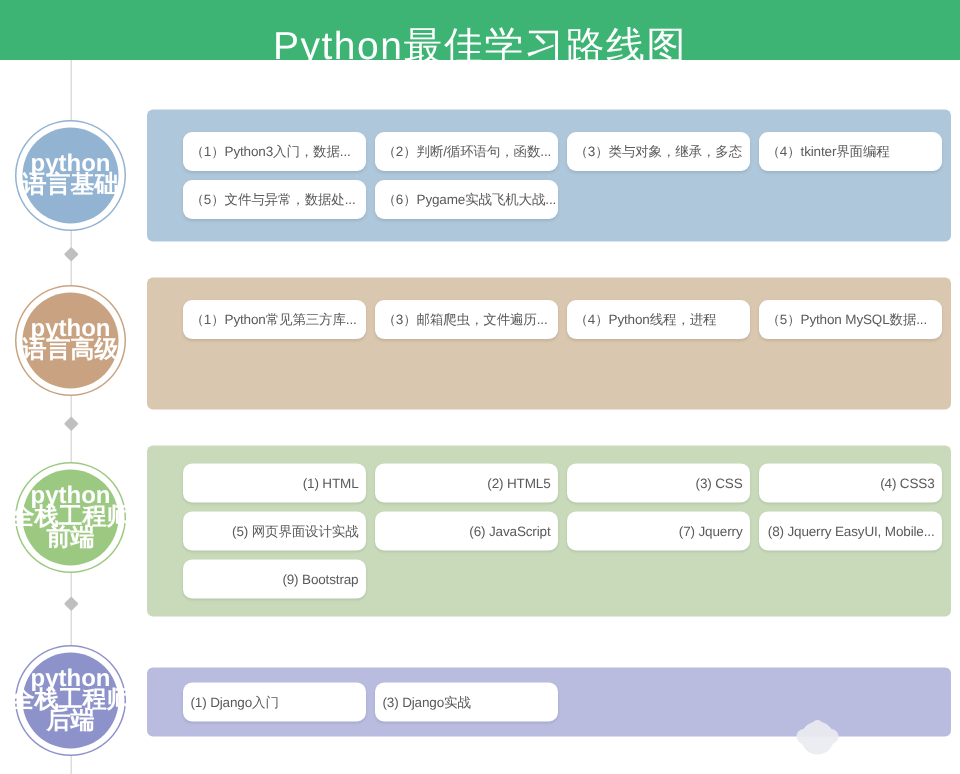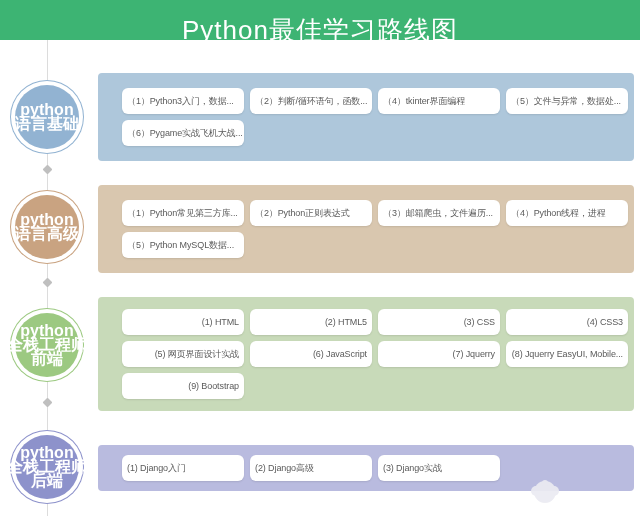--- a/index.html
+++ b/index.html
@@ -72,32 +72,32 @@
   <div class="arrow a1" style="background: rgb(191, 191, 191);"></div>
   <div class="arrow a2" style="background: rgb(191, 191, 191);"></div>
 
   <div class="circle c0" style="background: rgb(146, 179, 210); box-shadow: rgb(255, 255, 255) 0px 0px 0px 4px, rgb(146, 179, 210) 0px 0px 0px 5px;">
     <span>python</span>
     <span>语言基础</span>
   </div>
   <div class="panel p0" style="background: rgb(174, 199, 219);">
     <div class="pill">（1）Python3入门，数据...</div>
     <div class="pill">（2）判断/循环语句，函数...</div>
+    <div class="pill">（3）类与对象，继承，多态</div>
     <div class="pill">（4）tkinter界面编程</div>
     <div class="pill">（5）文件与异常，数据处...</div>
     <div class="pill">（6）Pygame实战飞机大战...</div>
   </div>
 
   <div class="circle c1" style="background: rgb(201, 163, 129); box-shadow: rgb(255, 255, 255) 0px 0px 0px 4px, rgb(201, 163, 129) 0px 0px 0px 5px;">
     <span>python</span>
     <span>语言高级</span>
   </div>
   <div class="panel p1" style="background: rgb(217, 199, 175);">
     <div class="pill">（1）Python常见第三方库...</div>
-    <div class="pill">（2）Python正则表达式</div>
     <div class="pill">（3）邮箱爬虫，文件遍历...</div>
     <div class="pill">（4）Python线程，进程</div>
     <div class="pill">（5）Python MySQL数据...</div>
   </div>
 
   <div class="circle c2" style="background: rgb(156, 201, 129); box-shadow: rgb(255, 255, 255) 0px 0px 0px 4px, rgb(156, 201, 129) 0px 0px 0px 5px;">
     <span>python</span>
     <span>全栈工程师</span>
     <span>前端</span>
   </div>
@@ -113,21 +113,20 @@
     <div class="pill">(9) Bootstrap</div>
   </div>
 
   <div class="circle c3" style="background: rgb(141, 146, 203); box-shadow: rgb(255, 255, 255) 0px 0px 0px 4px, rgb(141, 146, 203) 0px 0px 0px 5px;">
     <span>python</span>
     <span>全栈工程师</span>
     <span>后端</span>
   </div>
   <div class="panel p3" style="background: rgb(185, 187, 223);">
     <div class="pill">(1) Django入门</div>
-    <div class="pill">(2) Django高级</div>
     <div class="pill">(3) Django实战</div>
   </div>
 
   <div class="watermark" style="opacity: 0.92;">
     <svg width="34" height="34" viewBox="0 0 34 34">
       <circle cx="8" cy="15" r="5" class="wm-fill" fill="#ebebf2"></circle>
       <circle cx="26" cy="15" r="5" class="wm-fill" fill="#ebebf2"></circle>
       <circle cx="17" cy="16" r="11" class="wm-fill" fill="#ebebf2"></circle>
       <circle cx="17" cy="7" r="3" class="wm-fill" fill="#ebebf2"></circle>
     </svg>

